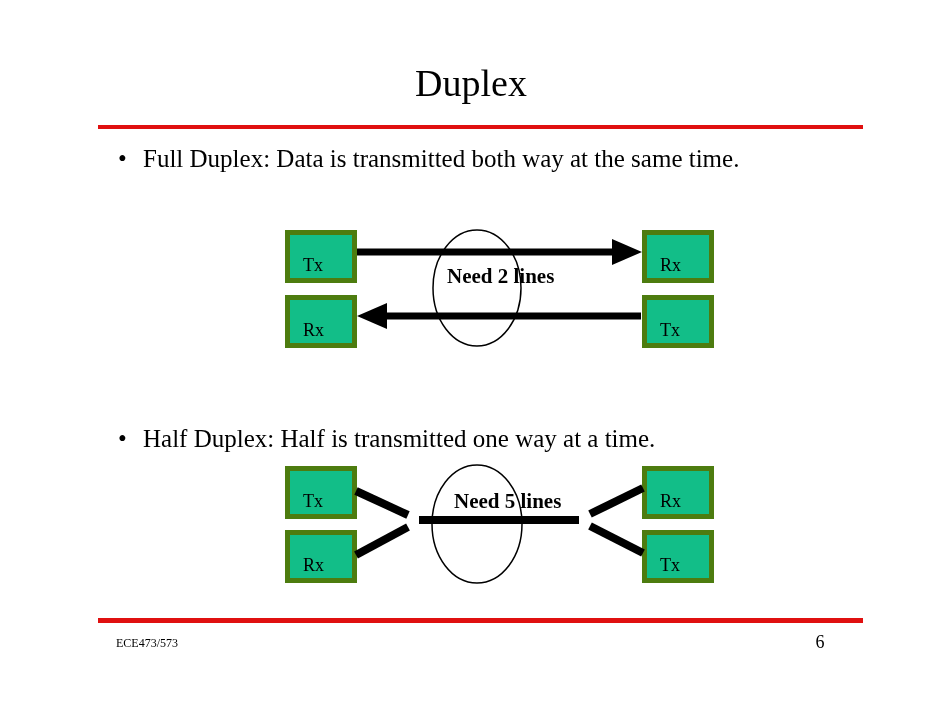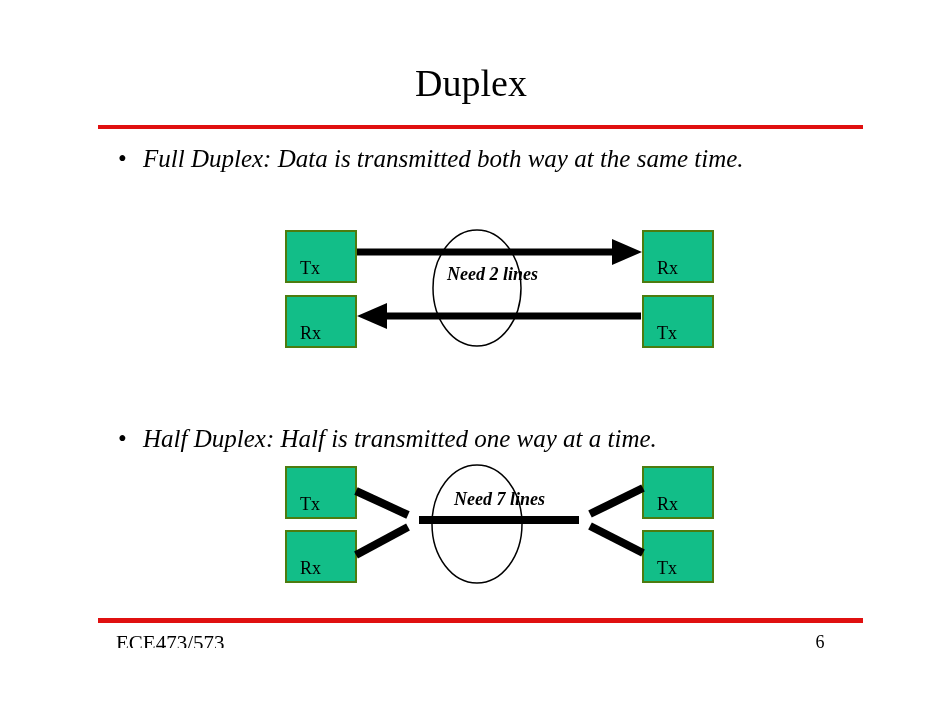--- a/index.html
+++ b/index.html
@@ -21,42 +21,42 @@
     background:var(--rule-red, #e01010);
   }
   .rule.top { top:125px; height:4px; }
   .rule.bottom { top:618px; height:5px; }
   .bullet-item {
     position:absolute; left:118px;
     display:flex; align-items:flex-start;
     font-size:25px; line-height:32px;
   }
   .bullet-item .marker { width:25px; flex:0 0 25px; }
-  .bullet-item .btext { width:650px;font-style:italic; }
+  .bullet-item .btext { width:650px; }
   .box {
     position:absolute; width:72px; height:53px;
     background:var(--box-fill, #12be88);
-    border:2px solid #4d7c0f;
+    border:5px solid #4d7c0f;
     box-sizing:border-box;
     display:flex; align-items:flex-end;
     padding:0 0 3px 13px;
     font-size:18px; line-height:20px;
   }
   .need-label {
     position:absolute;
-    font-size:18px; font-weight:bold; font-style:italic;
+    font-size:21px; font-weight:bold; 
     white-space:nowrap;
   }
   .overlay {
     position:absolute; left:0; top:0; width:942px; height:728px;
     pointer-events:none;
   }
   .footer-text {
     position:absolute; left:116px; top:632px;
-    font-size:21px; line-height:22px;text-decoration:underline;
+    font-size:12px; line-height:22px;text-decoration:underline;
   }
   .page-number {
     position:absolute; left:798px; top:632px; width:44px;
     text-align:center; font-size:18px;
   }
 </style>
 </head>
 <body>
 
 <div class="slide">
@@ -111,21 +111,21 @@
 
     <line x1="356" y1="491" x2="408" y2="515" stroke="#000" stroke-width="8"></line>
     <line x1="356" y1="555" x2="408" y2="527" stroke="#000" stroke-width="8"></line>
     <line x1="419" y1="520" x2="579" y2="520" stroke="#000" stroke-width="8"></line>
     <line x1="590" y1="514" x2="643" y2="488" stroke="#000" stroke-width="8"></line>
     <line x1="590" y1="526" x2="643" y2="553" stroke="#000" stroke-width="8"></line>
     <ellipse cx="477" cy="524" rx="45" ry="59" fill="none" stroke="#000" stroke-width="1.5"></ellipse>
   </svg>
 
   <div class="need-label" style="left:447px; top:264px;">Need 2 lines</div>
-  <div class="need-label" style="left:454px; top:489px;">Need 7 lines</div>
+  <div class="need-label" style="left:454px; top:489px;">Need 5 lines</div>
 
   <div class="rule bottom"></div>
 
   <div class="footer-text">
     <div>ECE473/573</div>
   </div>
 
   <div class="page-number">6</div>
 
 </div>

